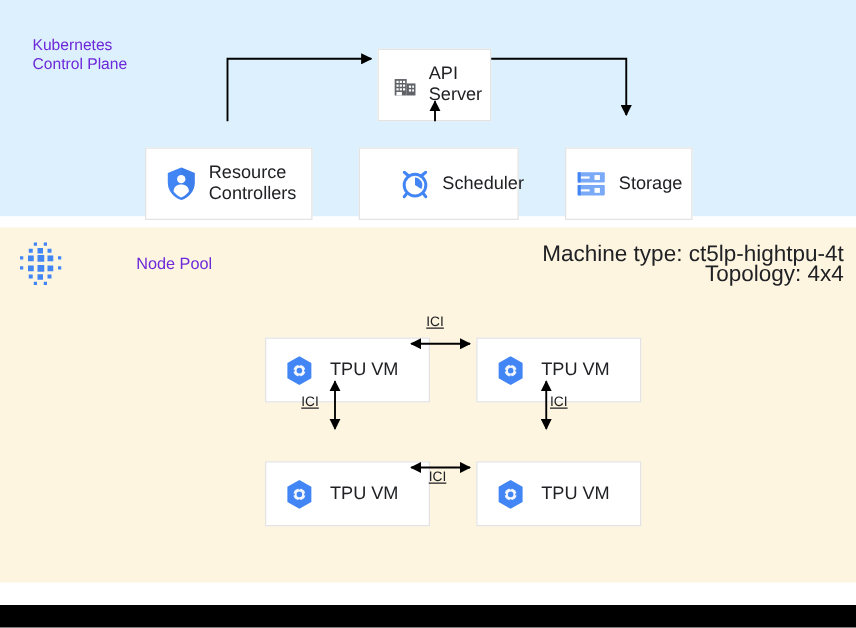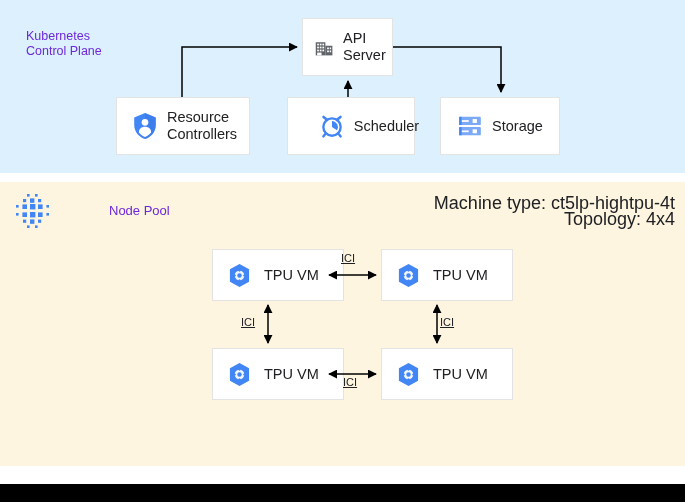--- a/index.html
+++ b/index.html
@@ -68,37 +68,38 @@
   
   .box {
     position: absolute;
     box-sizing: border-box;
     background: #ffffff;
     border: 1px solid #e3e3e3;
     display: flex;
     align-items: center;
     justify-content: center;
     gap: 9px;
+    margin-top: 21px;
   }
   .box .box-label {
     font-size: 14.5px;
     line-height: 17px;
     color: #202124;
     white-space: pre-line;
   }
   .box .box-icon {
     flex: 0 0 auto;
     display: block;
     line-height: 0;
   }
   
   #box-api-server   { left: 302px; top: 18px;  width: 91px;  height: 58px; justify-content: flex-start; padding-left: 11px; gap: 8px;}
   #box-resource-controllers { left: 116px; top: 97px; width: 134px; height: 58px; justify-content: flex-start; padding-left: 15px;}
   #box-scheduler    { left: 287px; top: 97px;  width: 128px; height: 58px; padding-left: 36px; }
-  #box-storage      { left: 440px; top: 97px;  width: 120px; height: 58px; }
+  #box-storage      { left: 452px; top: 97px;  width: 102px; height: 58px; }
   
   .tpu-box { width: 132px; height: 52px; justify-content: flex-start; padding-left: 15px; gap: 13px; }
   #box-tpu-vm-0 { left: 212px; top: 249px; }
   #box-tpu-vm-1 { left: 381px; top: 249px; }
   #box-tpu-vm-2 { left: 212px; top: 348px; }
   #box-tpu-vm-3 { left: 381px; top: 348px; }
   
   #connectors {
     position: absolute;
     left: 0; top: 0;

